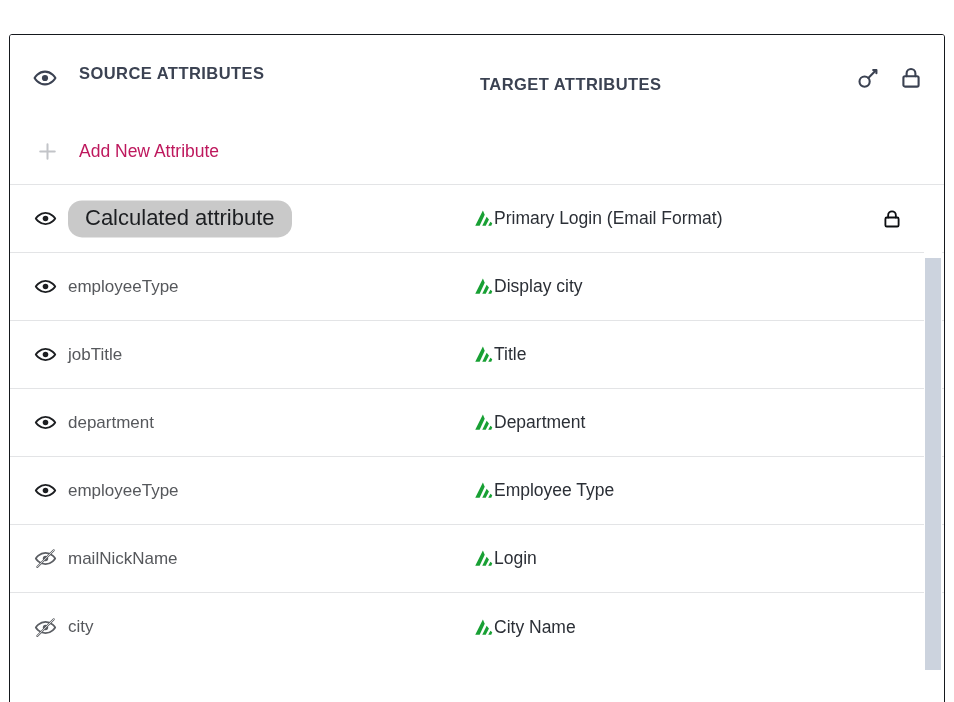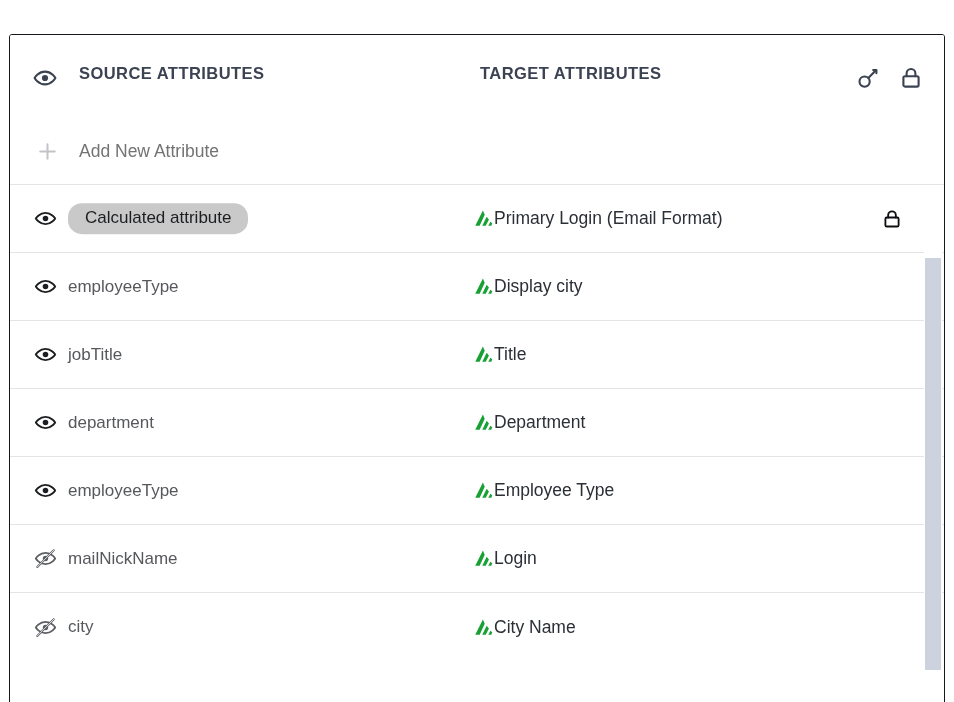--- a/index.html
+++ b/index.html
@@ -44,21 +44,21 @@
   .hdr-source {
     position: absolute;
     left: 69px; top: 29px;
     font-size: 16.5px;
     font-weight: bold;
     letter-spacing: 0.45px;
     color: #3b4252;
   }
   .hdr-target {
     position: absolute;
-    left: 470px; top: 29px;
+    left: 470px; top: 40px;
     font-size: 16.5px;
     font-weight: bold;
     letter-spacing: 0.45px;
     color: #3b4252;
   }
   .hdr-key {
     position: absolute;
     left: 845px; top: 31px;
     width: 26px; height: 26px;
     display: flex; align-items: center; justify-content: center;
@@ -107,21 +107,21 @@
     position: absolute;
     left: 25px; top: 50%;
     transform: translateY(-50%);
     width: 24px; height: 24px;
     display: flex; align-items: center; justify-content: center;
   }
   .add-text {
     position: absolute;
     left: 69px;
     font-size: 17.5px;
-    color: #737373;
+    color: #be185d;
     text-align: right;
   }
 
   
   .rows {
     position: relative;
     background: #ffffff;
     height: 470px;
     overflow: hidden;
   }
@@ -149,21 +149,21 @@
     display: flex;
     align-items: center;
   }
   .row-source.plain { left: 58px; }
   .chip {
     display: inline-block;
     background: #c9c9c9;
     color: #1c1e21;
     border-radius: 14px;
     padding: 6px 17px 7px 17px;
-    font-size: 17px;
+    font-size: 22px;
     line-height: 1.1;
   }
   .row-target {
     position: absolute;
     left: 462px; top: 50%;
     transform: translateY(-50%);
     display: flex;
     align-items: center;
   }
   .row-target-label {

